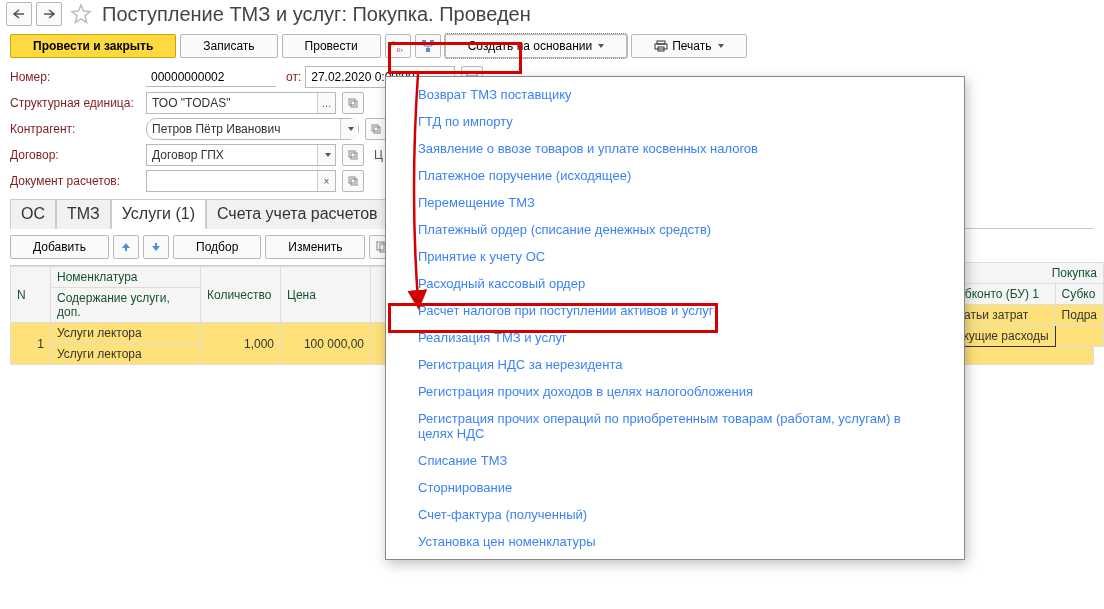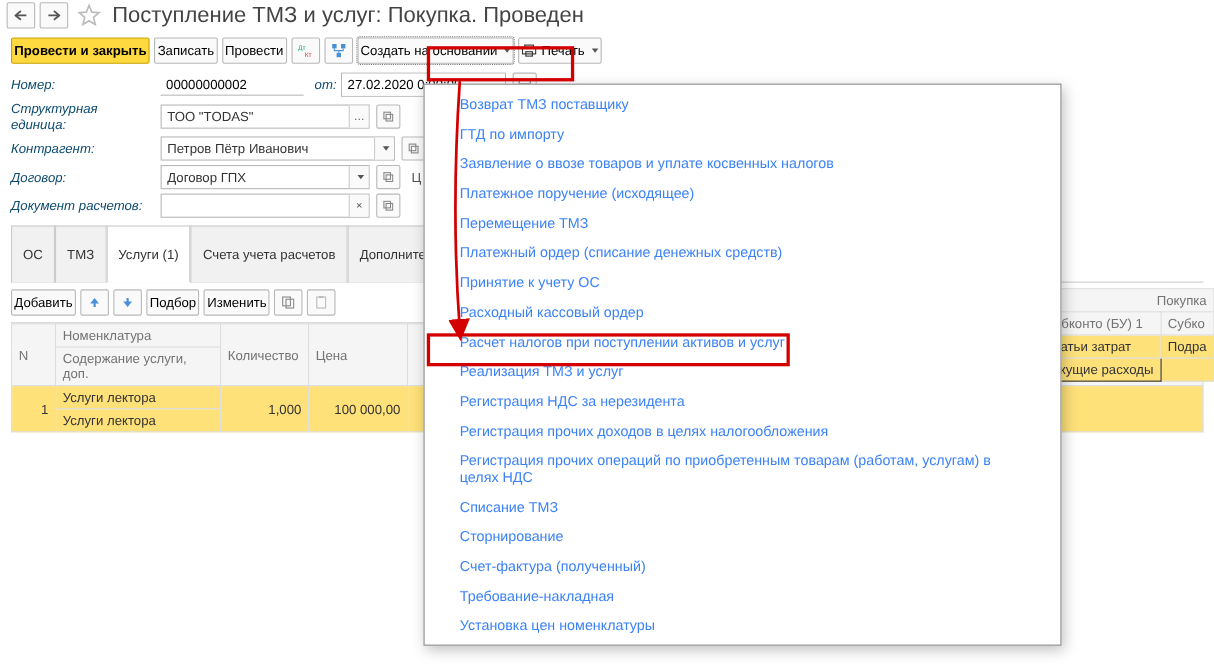--- a/index.html
+++ b/index.html
@@ -39,21 +39,21 @@
   .toolbar {
     display: flex;
     gap: 4px;
     padding: 4px 10px 8px 10px;
     align-items: center;
     position: relative;
   }
   .btn {
     border: 1px solid #b8b8b8;
     background: #fafafa;
-    padding: 4px 2px;
+    padding: 4px 22px;
     font-size: 12px;
     cursor: pointer;
     border-radius: 2px;
     display: flex;
     align-items: center;
     gap: 4px;
   }
   .btn.primary {
     background: #ffd940;
     border-color: #c9a300;
@@ -71,22 +71,21 @@
     padding: 0 10px;
   }
   .form-row {
     display: flex;
     align-items: center;
     margin-bottom: 4px;
     gap: 4px;
   }
   .form-row label {
     width: 132px;
-    color: #0c4a6e;
-    font-style: italic;
+    color: #7f1d1d;
   }
   .input {
     border: 1px solid #b8b8b8;
     background: #fff;
     padding: 3px 5px;
     font-size: 12px;
     height: 22px;
   }
   .num-input { width: 130px; text-align: left; border: none; border-bottom: 1px solid #b8b8b8; height:20px; }
   .combo {
@@ -111,28 +110,28 @@
     margin-left: 2px;
     border-radius:2px;
   }
   .tabs {
     display: flex;
     border-bottom: 1px solid #ccc;
     margin: 6px 10px 0 10px;
     gap: 0;
   }
   .tab {
-    padding: 18px 10px;
+    padding: 5px 10px;
     border: 1px solid #ccc;
     border-bottom: none;
     background: #f1f1f1;
     cursor: pointer;
     position: relative;
     top: 1px;
-    font-size: 12px;
+    font-size: 16px;
   }
   .tab.active { background: #fff; border-bottom: 1px solid #fff; }
   .sub-toolbar {
     display: flex;
     gap: 4px;
     padding: 6px 10px;
     align-items: center;
   }
   .table-wrap {
     margin: 0 10px;
@@ -146,21 +145,21 @@
   }
   th, td {
     border: 1px solid #ddd;
     padding: 3px 6px;
     text-align: left;
     height: 18px;
   }
   th {
     background: #f5f5f5;
     font-weight: normal;
-    color: #737373;
+    color: #14532d;
   }
   td.num { text-align: right; }
   tr.selected td {
     background: #ffe17a;
   }
   tr.selected td:first-child { background: #ffe17a; }
   .dropdown-panel {
     position: absolute;
     left: 385px;
     top: 76px;
@@ -279,21 +278,21 @@
     <div class="mini-btn open-ext">
       <svg width="10" height="10">
           <rect x="1" y="1" width="6" height="6" fill="none" stroke="#888"></rect>
           <rect x="3" y="3" width="6" height="6" fill="none" stroke="#888"></rect>
         </svg>
     </div>
   </div>
 
   <div class="form-row">
     <label>Контрагент:</label>
-    <div class="combo" style="width:213px;">
+    <div class="combo" style="width:213px;border-radius:10px;">
       <span class="val">Петров Пётр Иванович</span>
       <span class="mini-btn">
           <span class="caret"></span>
         </span>
     </div>
     <div class="mini-btn open-ext">
       <svg width="10" height="10">
           <rect x="1" y="1" width="6" height="6" fill="none" stroke="#888"></rect>
           <rect x="3" y="3" width="6" height="6" fill="none" stroke="#888"></rect>
         </svg>
@@ -434,21 +433,20 @@
   <div class="dd-item">Принятие к учету ОС</div>
   <div class="dd-item">Расходный кассовый ордер</div>
   <div class="dd-item">Расчет налогов при поступлении активов и услуг</div>
   <div class="dd-item">Реализация ТМЗ и услуг</div>
   <div class="dd-item">Регистрация НДС за нерезидента</div>
   <div class="dd-item">Регистрация прочих доходов в целях налогообложения</div>
   <div class="dd-item">Регистрация прочих операций по приобретенным товарам (работам, услугам) в целях НДС</div>
   <div class="dd-item">Списание ТМЗ</div>
   <div class="dd-item">Сторнирование</div>
   <div class="dd-item">Счет-фактура (полученный)</div>
-  <div class="dd-item">Требование-накладная</div>
   <div class="dd-item">Установка цен номенклатуры</div>
 </div>
 
 <div id="red-box-btn" class="red-box"></div>
 <div id="red-box-item" class="red-box"></div>
 <svg class="arrow-annot" width="30" height="240">
   <defs>
       <marker id="ah" markerWidth="8" markerHeight="8" refX="4" refY="4" orient="auto">
         <path d="M0 0 L8 4 L0 8 Z" fill="#d40000"></path>
       </marker>

